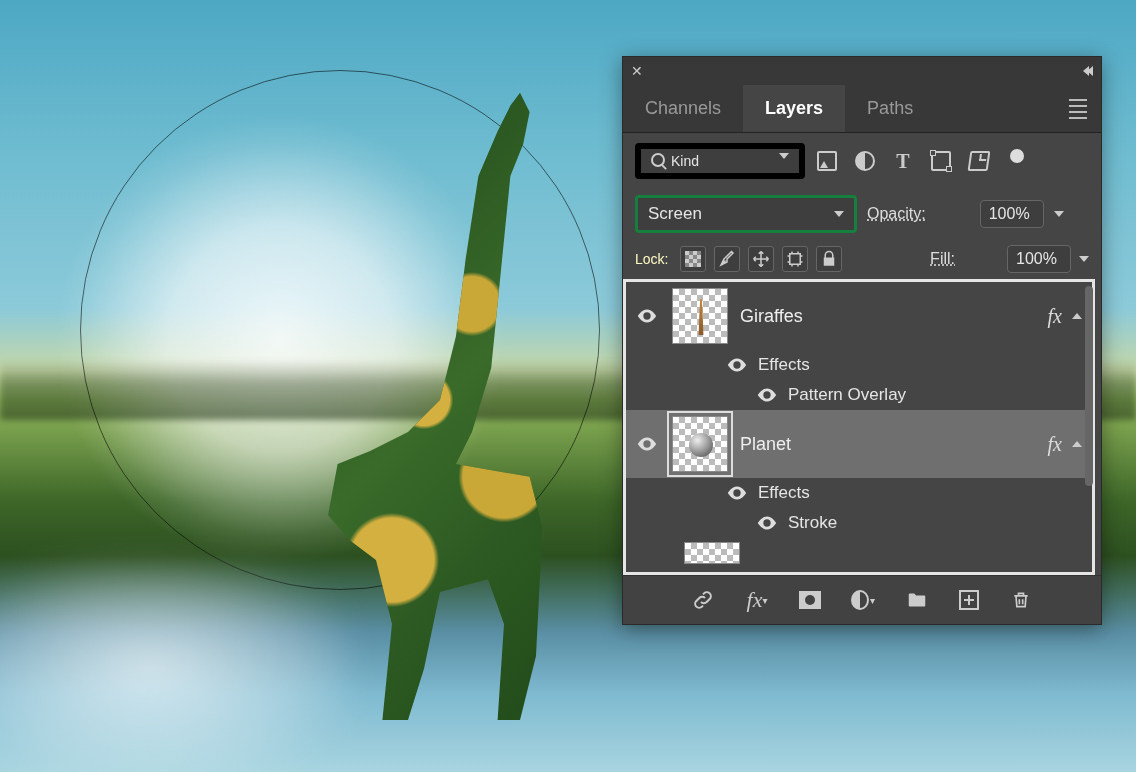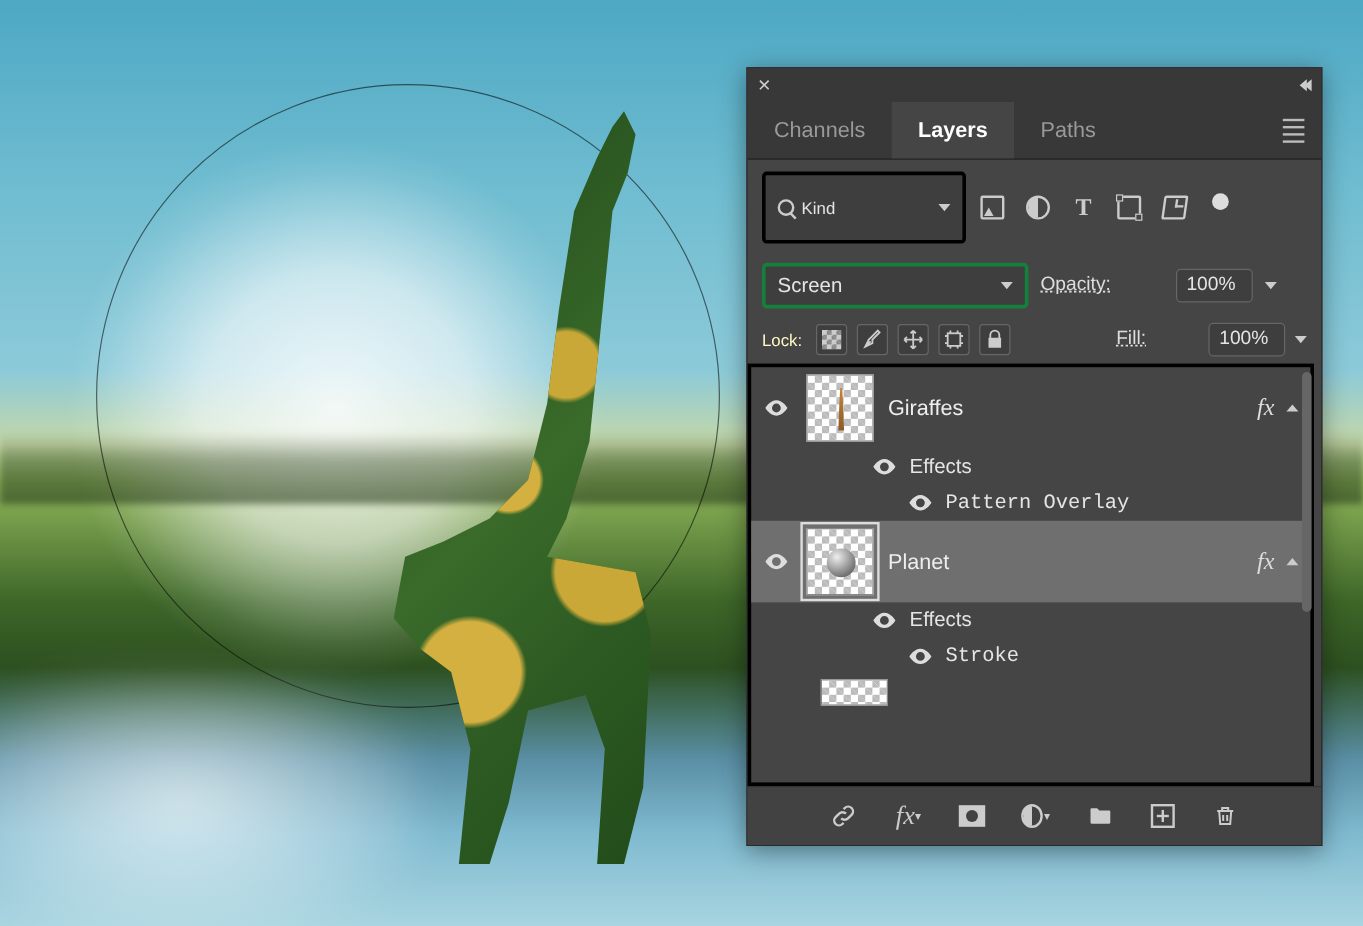--- a/index.html
+++ b/index.html
@@ -138,25 +138,25 @@
     .tab-menu span { width: 18px; height: 2px; background: #bbb; }
 
     .filter-row {
       display: flex;
       align-items: center;
       padding: 10px 12px;
       gap: 12px;
     }
     .filter-select {
       display: flex;
-      align-items: center;
+      align-items: flex-start;
       gap: 6px;
-      border: 3px solid #000000;
+      border: 6px solid #000000;
       border-radius: 4px;
-      padding: 19px 10px;
+      padding: 4px 10px;
       width: 170px;
       background: #3e3e3e;
       cursor: pointer;
     }
     .filter-select .search-icon {
       width: 14px; height: 14px;
       border: 2px solid #ccc;
       border-radius: 50%;
       position: relative;
     }
@@ -217,22 +217,22 @@
     }
     .lock-row .lbl { font-size:14px; color:#fef9c3; margin-right:4px;}
     .lock-ico { width:26px; height:26px; border:1px solid #666; border-radius:3px; display:flex;align-items:center;justify-content:center;color:#ccc;font-size:14px; background:#3e3e3e;}
     .trans-grid{ background-image: linear-gradient(45deg,#888 25%,transparent 25%,transparent 75%,#888 75%),linear-gradient(45deg,#888 25%,transparent 25%,transparent 75%,#888 75%); background-size:8px 8px; background-position:0 0,4px 4px; background-color:#ccc; width:16px;height:16px;}
     .brush-ico svg, .move-ico svg, .crop-ico svg, .padlock-ico svg { width:18px; height:18px; }
     .fill-group { margin-left:auto; display:flex; align-items:center; gap:8px;}
 
     
     .layers-scroll {
       position: relative;
-      height: 352px;
-      border: 3px solid #000000;
+      height: 296px;
+      border: 3px solid #e5e5e5;
       margin: 0 6px 0 0;
     }
     .scrollbar-v {
       position:absolute; right:-1px; top:4px; width:8px; height:200px; background:#666; border-radius:4px;
     }
     .layer-row {
       display:flex; align-items:center; padding: 6px 10px 6px 8px; gap:12px;
     }
     .layer-row.selected { background:#6f6f6f;}
     .eye { width:26px; display:flex; justify-content:center; }
@@ -245,21 +245,21 @@
     }
     .thumb.selected-outline { outline: 2px solid #ddd; outline-offset: 3px;}
     .thumb .giraffe-mini{ position:absolute; left:24px; top:10px; width:8px; height:36px; background:linear-gradient(#c4863a,#8a5a28); clip-path: polygon(40% 0,60% 0,70% 40%,80% 100%,20% 100%,30% 40%);}
     .thumb .planet-mini { position:absolute; left:16px; top:16px; width:24px; height:24px; border-radius:50%; background:radial-gradient(circle at 35% 30%, #eee, #888 60%, #444);}
     .layer-name { font-size:18px; color:#eee;}
     .fx-badge { margin-left:auto; display:flex; align-items:center; gap:10px;}
     .fx { font-style:italic; font-family:Georgia,serif; font-size:20px; color:#ddd;}
     .caret-up { width:0;height:0;border-bottom:6px solid #ccc;border-left:5px solid transparent;border-right:5px solid transparent;}
 
     .effect-row { display:flex; align-items:center; padding:4px 10px 4px 100px; gap:10px; font-size:17px;}
-    .effect-row.indent2 { padding-left:130px;font-family:Liberation Mono, monospace;}
+    .effect-row.indent2 { padding-left:130px;}
     .effect-row .eye { width:auto;}
     
     .bottom-thumb-peek { margin-left:58px; padding:4px 0;}
     .bottom-thumb-peek .thumb{ height:22px; overflow:hidden;}
 
     
     .panel-footer {
       display:flex; align-items:center; justify-content:center; gap:30px;
       padding:12px; border-top:1px solid #333; background:#424242;
     }

